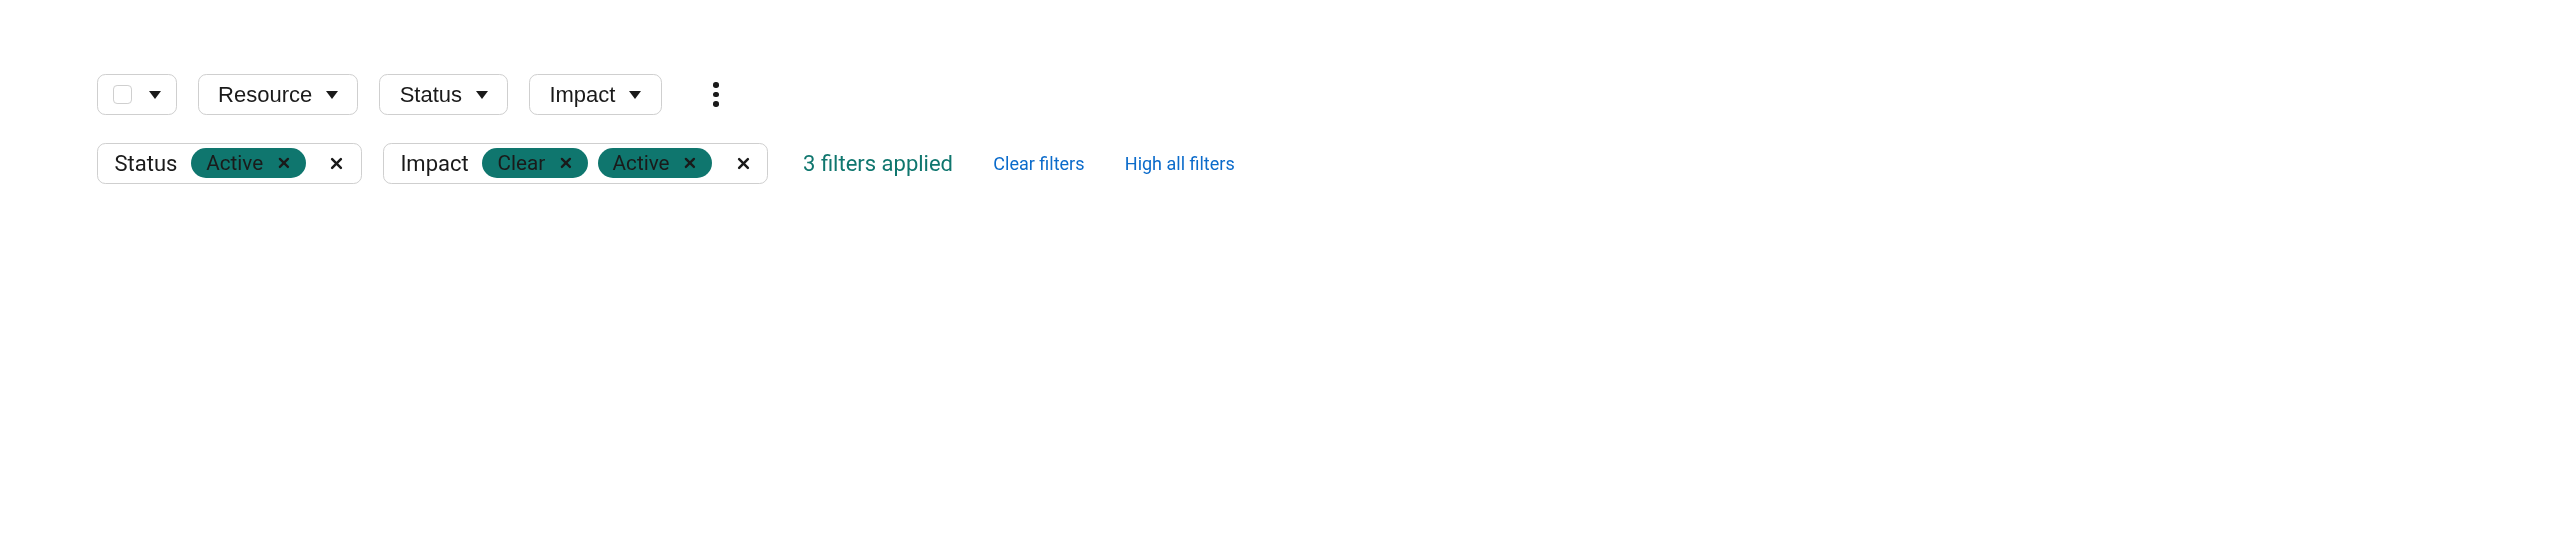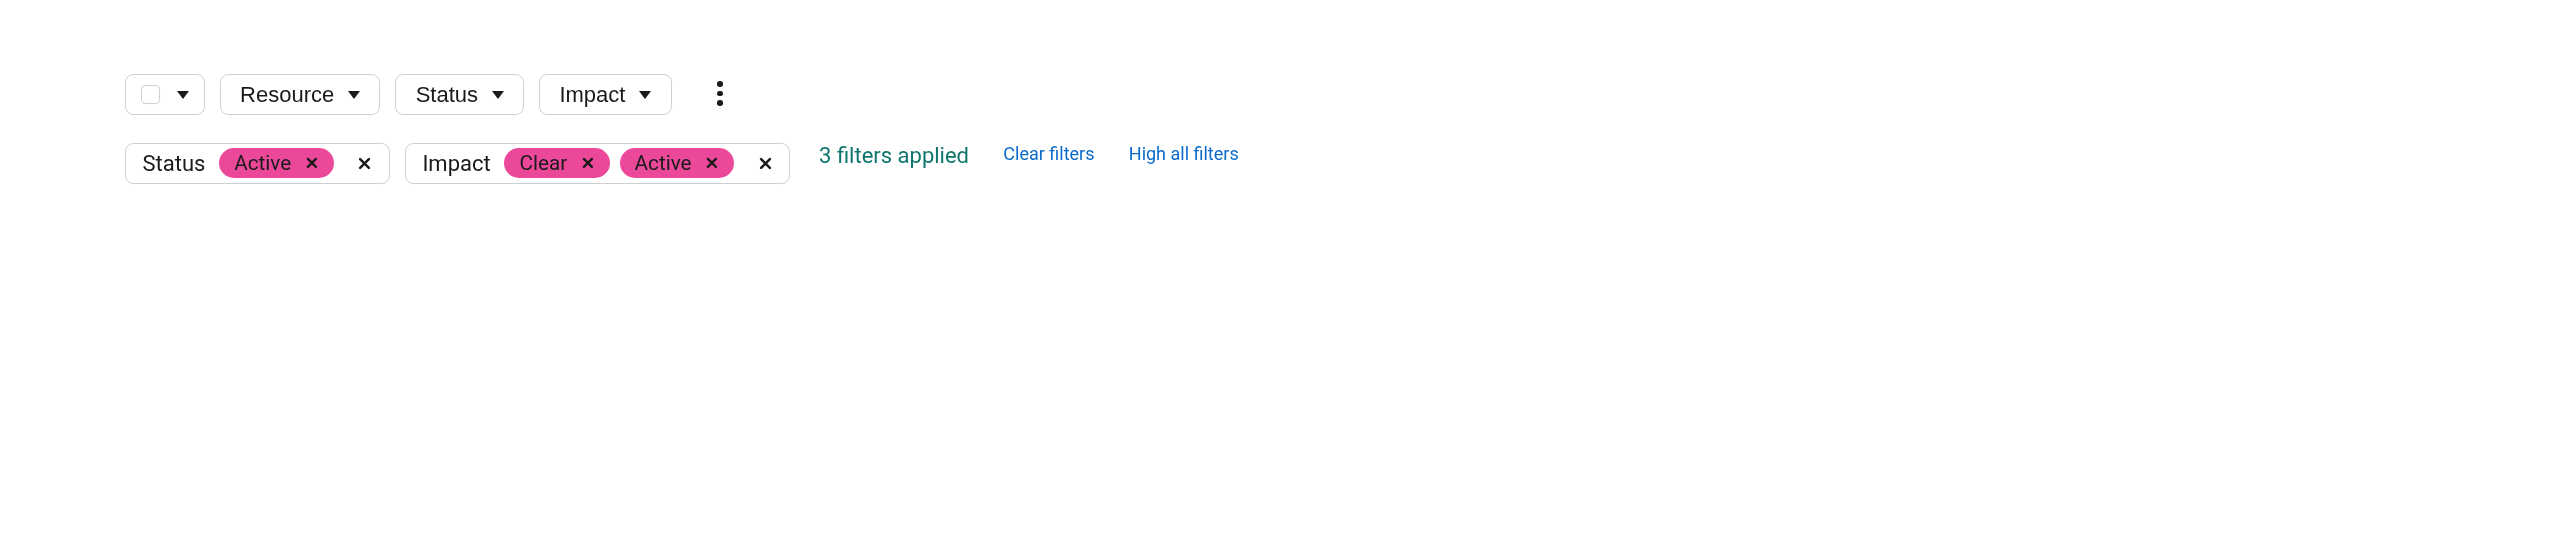--- a/index.html
+++ b/index.html
@@ -7,23 +7,22 @@
       font-family: -apple-system, BlinkMacSystemFont, "Segoe UI", Roboto, Helvetica, Arial, sans-serif;
       background: #ffffff;
       color: #1a1a1a;
       font-size: 22px;
       padding: 74px 97px;
       width: 2576px;
       height: 557px;
     }
     .row {
       display: flex;
-      align-items: flex-start;
-      gap: 15px;
-      margin-left: 28px;
+      align-items: center;
+      gap: 21px;
     }
     .row + .row { margin-top: 27.6px; }
 
     .btn {
       display: inline-flex;
       align-items: center;
       gap: 13.8px;
       height: 41px;
       padding: 0 19.3px;
       border: 1.4px solid #cfcfcf;
@@ -92,21 +91,21 @@
       font-size: 22px;
       color: #1a1a1a;
       margin-right: 4.1px;
     }
     .chip {
       display: inline-flex;
       align-items: center;
       gap: 9.7px;
       height: 30px;
       padding: 0 11px 0 15px;
-      background: #ec4899;
+      background: #0f766e;
       border-radius: 15px;
       font-size: 20.7px;
       color: #1a1a1a;
     }
     .chip-x, .group-x {
       display: inline-flex;
       align-items: center;
       justify-content: center;
       cursor: pointer;
       padding: 4.1px;

